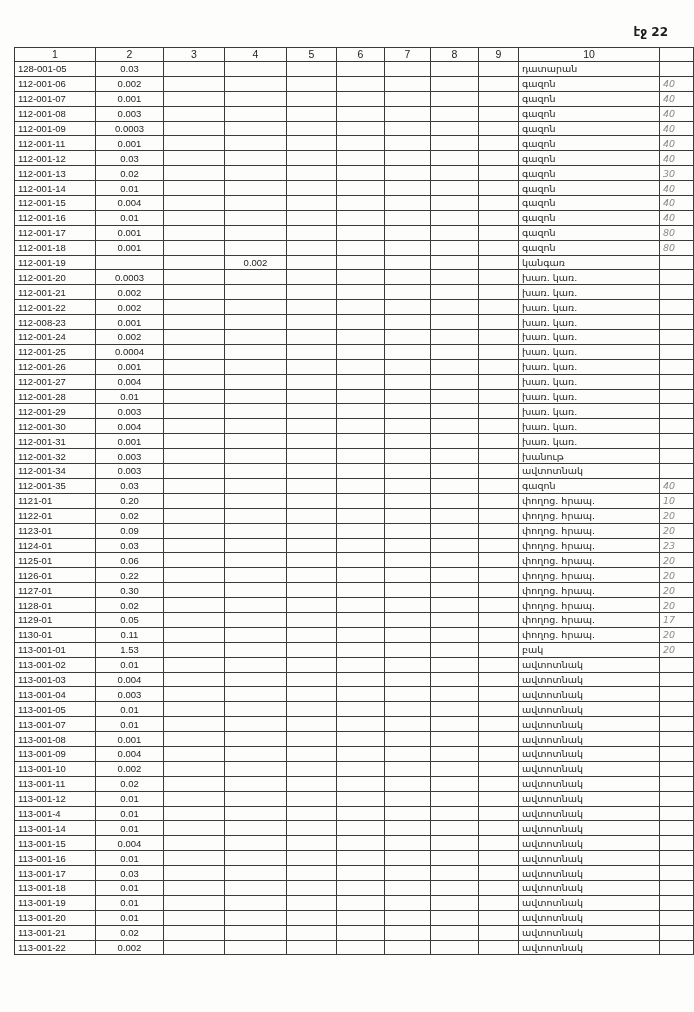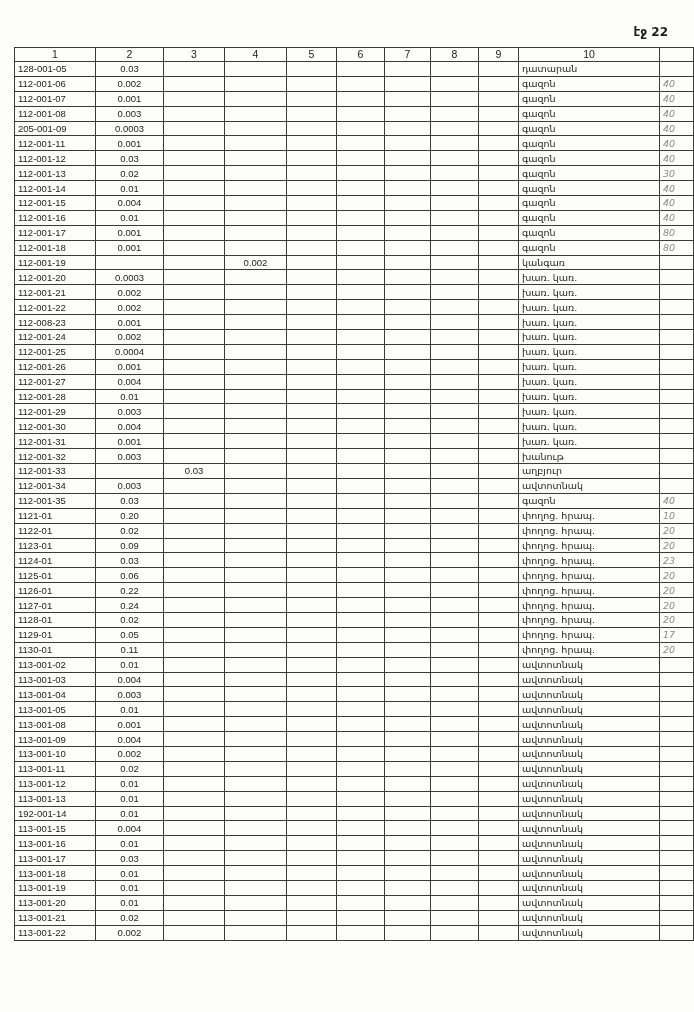--- a/index.html
+++ b/index.html
@@ -131,21 +131,21 @@
         <td class="c4"></td>
         <td class="c5"></td>
         <td class="c6"></td>
         <td class="c7"></td>
         <td class="c8"></td>
         <td class="c9"></td>
         <td class="c10">գազոն</td>
         <td class="note">40</td>
       </tr>
       <tr>
-        <td class="c1">205-001-09</td>
+        <td class="c1">112-001-09</td>
         <td class="c2">0.0003</td>
         <td class="c3"></td>
         <td class="c4"></td>
         <td class="c5"></td>
         <td class="c6"></td>
         <td class="c7"></td>
         <td class="c8"></td>
         <td class="c9"></td>
         <td class="c10">գազոն</td>
         <td class="note">40</td>
@@ -430,33 +430,20 @@
         <td class="c4"></td>
         <td class="c5"></td>
         <td class="c6"></td>
         <td class="c7"></td>
         <td class="c8"></td>
         <td class="c9"></td>
         <td class="c10">խանութ</td>
         <td class="note"></td>
       </tr>
       <tr>
-        <td class="c1">112-001-33</td>
-        <td class="c2"></td>
-        <td class="c3">0.03</td>
-        <td class="c4"></td>
-        <td class="c5"></td>
-        <td class="c6"></td>
-        <td class="c7"></td>
-        <td class="c8"></td>
-        <td class="c9"></td>
-        <td class="c10">աղբյուր</td>
-        <td class="note"></td>
-      </tr>
-      <tr>
         <td class="c1">112-001-34</td>
         <td class="c2">0.003</td>
         <td class="c3"></td>
         <td class="c4"></td>
         <td class="c5"></td>
         <td class="c6"></td>
         <td class="c7"></td>
         <td class="c8"></td>
         <td class="c9"></td>
         <td class="c10">ավտոտնակ</td>
@@ -548,21 +535,21 @@
         <td class="c5"></td>
         <td class="c6"></td>
         <td class="c7"></td>
         <td class="c8"></td>
         <td class="c9"></td>
         <td class="c10">փողոց. հրապ.</td>
         <td class="note">20</td>
       </tr>
       <tr>
         <td class="c1">1127-01</td>
-        <td class="c2">0.24</td>
+        <td class="c2">0.30</td>
         <td class="c3"></td>
         <td class="c4"></td>
         <td class="c5"></td>
         <td class="c6"></td>
         <td class="c7"></td>
         <td class="c8"></td>
         <td class="c9"></td>
         <td class="c10">փողոց. հրապ.</td>
         <td class="note">20</td>
       </tr>
@@ -599,20 +586,33 @@
         <td class="c4"></td>
         <td class="c5"></td>
         <td class="c6"></td>
         <td class="c7"></td>
         <td class="c8"></td>
         <td class="c9"></td>
         <td class="c10">փողոց. հրապ.</td>
         <td class="note">20</td>
       </tr>
       <tr>
+        <td class="c1">113-001-01</td>
+        <td class="c2">1.53</td>
+        <td class="c3"></td>
+        <td class="c4"></td>
+        <td class="c5"></td>
+        <td class="c6"></td>
+        <td class="c7"></td>
+        <td class="c8"></td>
+        <td class="c9"></td>
+        <td class="c10">բակ</td>
+        <td class="note">20</td>
+      </tr>
+      <tr>
         <td class="c1">113-001-02</td>
         <td class="c2">0.01</td>
         <td class="c3"></td>
         <td class="c4"></td>
         <td class="c5"></td>
         <td class="c6"></td>
         <td class="c7"></td>
         <td class="c8"></td>
         <td class="c9"></td>
         <td class="c10">ավտոտնակ</td>
@@ -651,20 +651,33 @@
         <td class="c4"></td>
         <td class="c5"></td>
         <td class="c6"></td>
         <td class="c7"></td>
         <td class="c8"></td>
         <td class="c9"></td>
         <td class="c10">ավտոտնակ</td>
         <td class="note"></td>
       </tr>
       <tr>
+        <td class="c1">113-001-07</td>
+        <td class="c2">0.01</td>
+        <td class="c3"></td>
+        <td class="c4"></td>
+        <td class="c5"></td>
+        <td class="c6"></td>
+        <td class="c7"></td>
+        <td class="c8"></td>
+        <td class="c9"></td>
+        <td class="c10">ավտոտնակ</td>
+        <td class="note"></td>
+      </tr>
+      <tr>
         <td class="c1">113-001-08</td>
         <td class="c2">0.001</td>
         <td class="c3"></td>
         <td class="c4"></td>
         <td class="c5"></td>
         <td class="c6"></td>
         <td class="c7"></td>
         <td class="c8"></td>
         <td class="c9"></td>
         <td class="c10">ավտոտնակ</td>
@@ -716,34 +729,34 @@
         <td class="c4"></td>
         <td class="c5"></td>
         <td class="c6"></td>
         <td class="c7"></td>
         <td class="c8"></td>
         <td class="c9"></td>
         <td class="c10">ավտոտնակ</td>
         <td class="note"></td>
       </tr>
       <tr>
-        <td class="c1">113-001-13</td>
-        <td class="c2">0.01</td>
-        <td class="c3"></td>
-        <td class="c4"></td>
-        <td class="c5"></td>
-        <td class="c6"></td>
-        <td class="c7"></td>
-        <td class="c8"></td>
-        <td class="c9"></td>
-        <td class="c10">ավտոտնակ</td>
-        <td class="note"></td>
-      </tr>
-      <tr>
-        <td class="c1">192-001-14</td>
+        <td class="c1">113-001-4</td>
+        <td class="c2">0.01</td>
+        <td class="c3"></td>
+        <td class="c4"></td>
+        <td class="c5"></td>
+        <td class="c6"></td>
+        <td class="c7"></td>
+        <td class="c8"></td>
+        <td class="c9"></td>
+        <td class="c10">ավտոտնակ</td>
+        <td class="note"></td>
+      </tr>
+      <tr>
+        <td class="c1">113-001-14</td>
         <td class="c2">0.01</td>
         <td class="c3"></td>
         <td class="c4"></td>
         <td class="c5"></td>
         <td class="c6"></td>
         <td class="c7"></td>
         <td class="c8"></td>
         <td class="c9"></td>
         <td class="c10">ավտոտնակ</td>
         <td class="note"></td>

